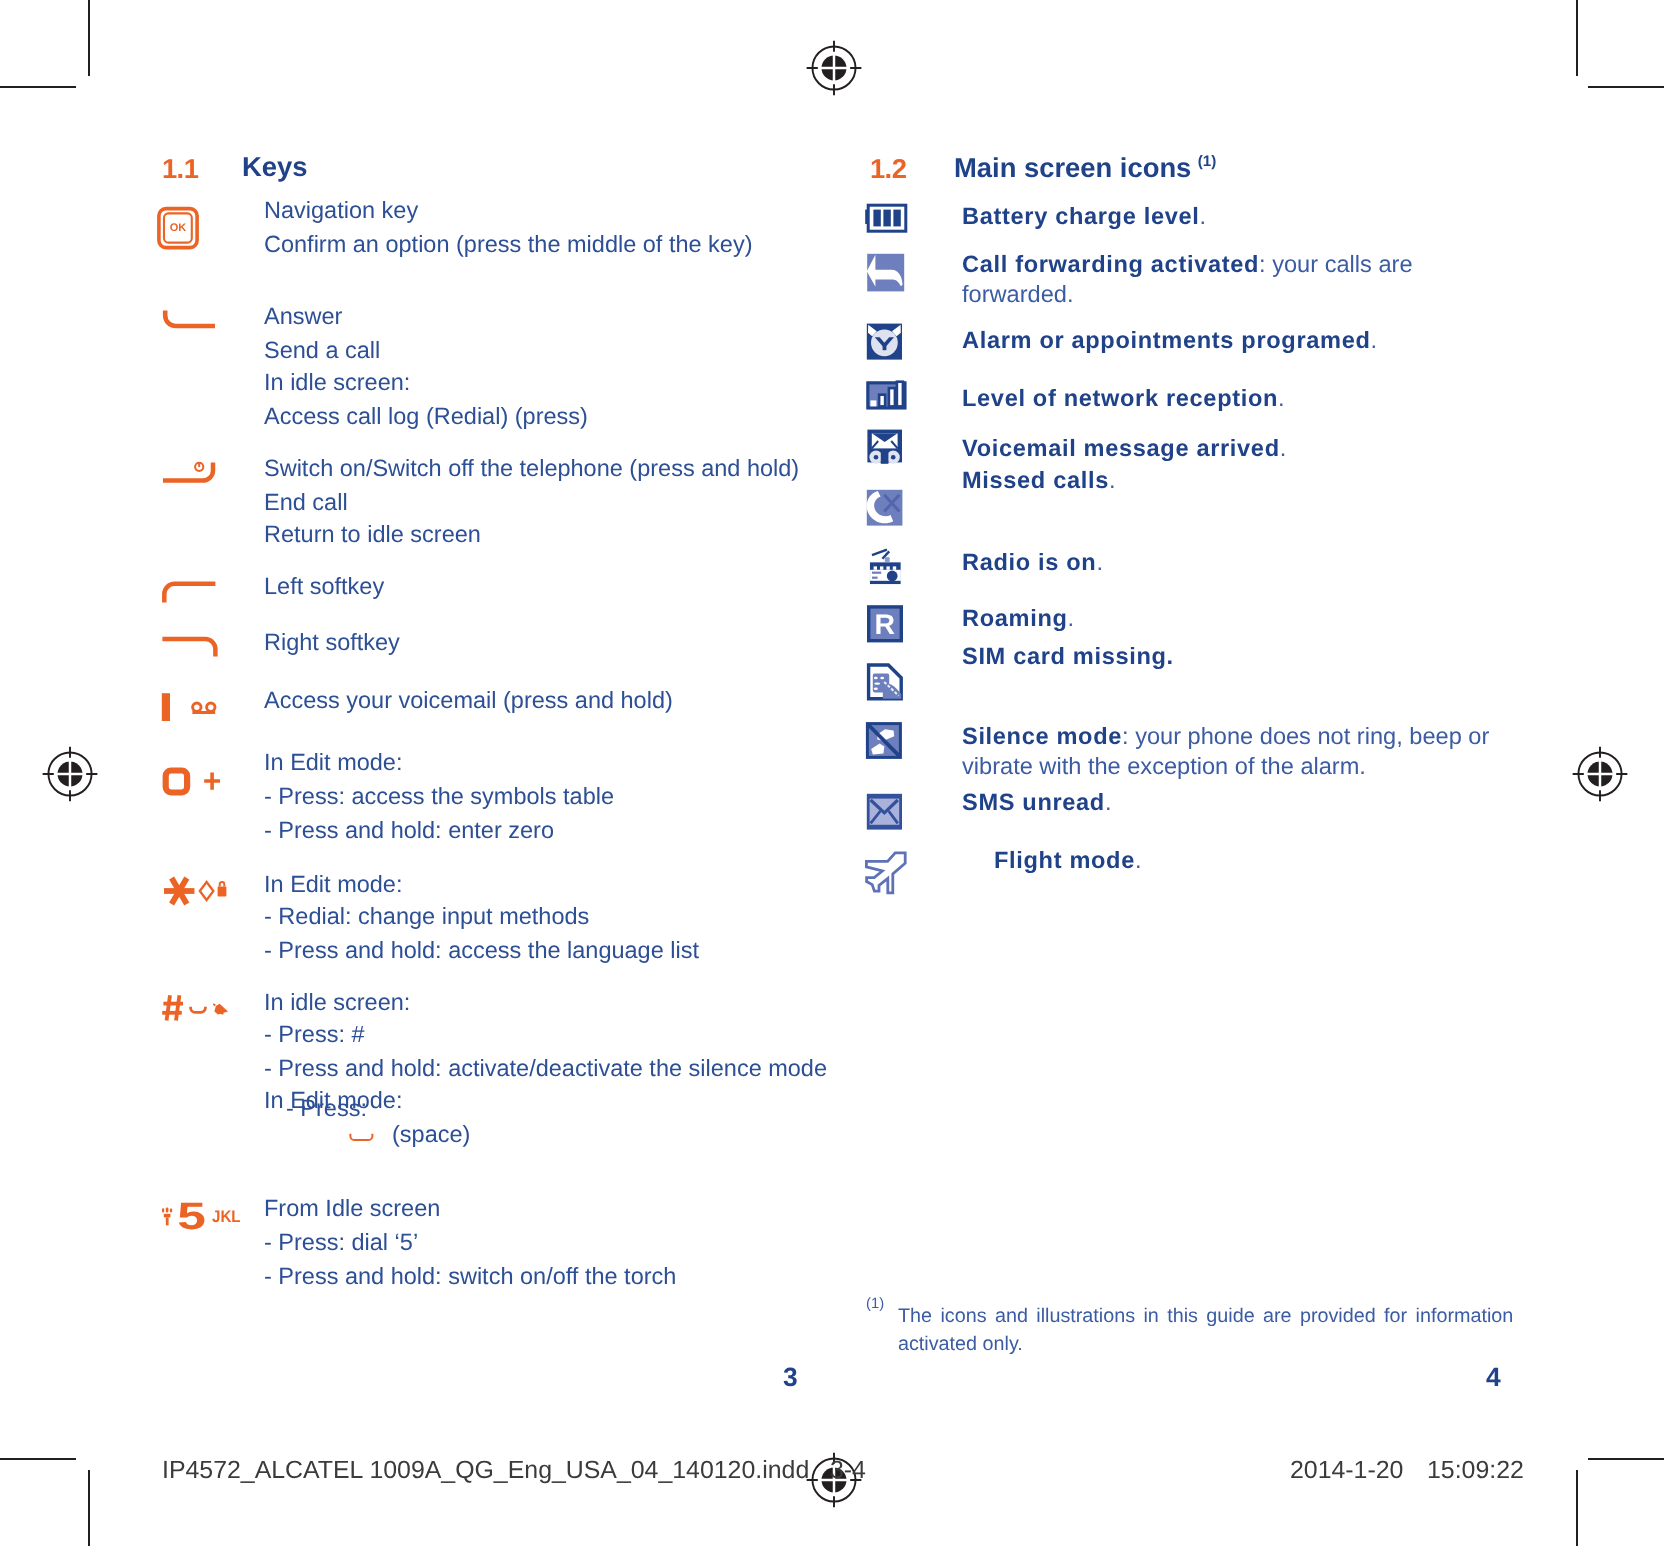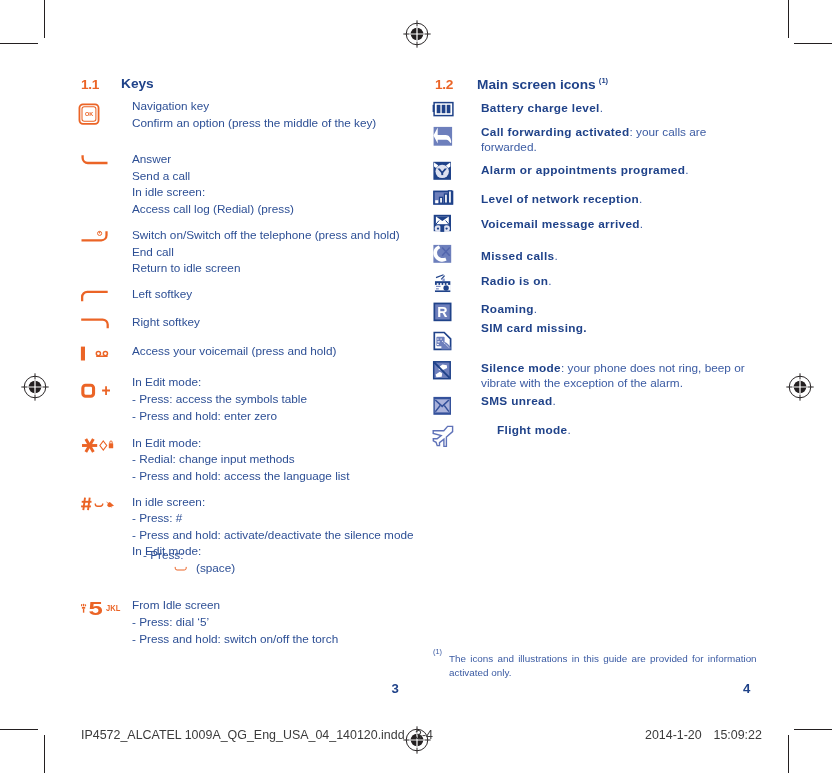--- a/index.html
+++ b/index.html
@@ -284,21 +284,21 @@
 
 <div class="rline" style="left:481px;top:125px;"><b>Call forwarding activated</b><span>: your calls are</span></div>
 <div class="rline" style="left:481px;top:139.5px;">forwarded.</div>
 
 <div class="rline" style="left:481px;top:163px;"><b>Alarm or appointments programed</b><span>.</span></div>
 
 <div class="rline" style="left:481px;top:192px;"><b>Level of network reception</b><span>.</span></div>
 
 <div class="rline" style="left:481px;top:216.5px;"><b>Voicemail message arrived</b><span>.</span></div>
 
-<div class="rline" style="left:481px;top:249px;"><b>Missed calls</b><span>.</span></div>
+<div class="rline" style="left:481px;top:233px;"><b>Missed calls</b><span>.</span></div>
 
 <div class="rline" style="left:481px;top:273.5px;text-align:right;"><b>Radio is on</b><span>.</span></div>
 
 <div class="rline" style="left:481px;top:301.5px;"><b>Roaming</b><span>.</span></div>
 
 <div class="rline" style="left:481px;top:321px;"><b>SIM card missing.</b><span></span></div>
 
 <div class="rline" style="left:481px;top:360.5px;"><b>Silence mode</b><span>: your phone does not ring, beep or</span></div>
 <div class="rline" style="left:481px;top:376px;">vibrate with the exception of the alarm.</div>
 

